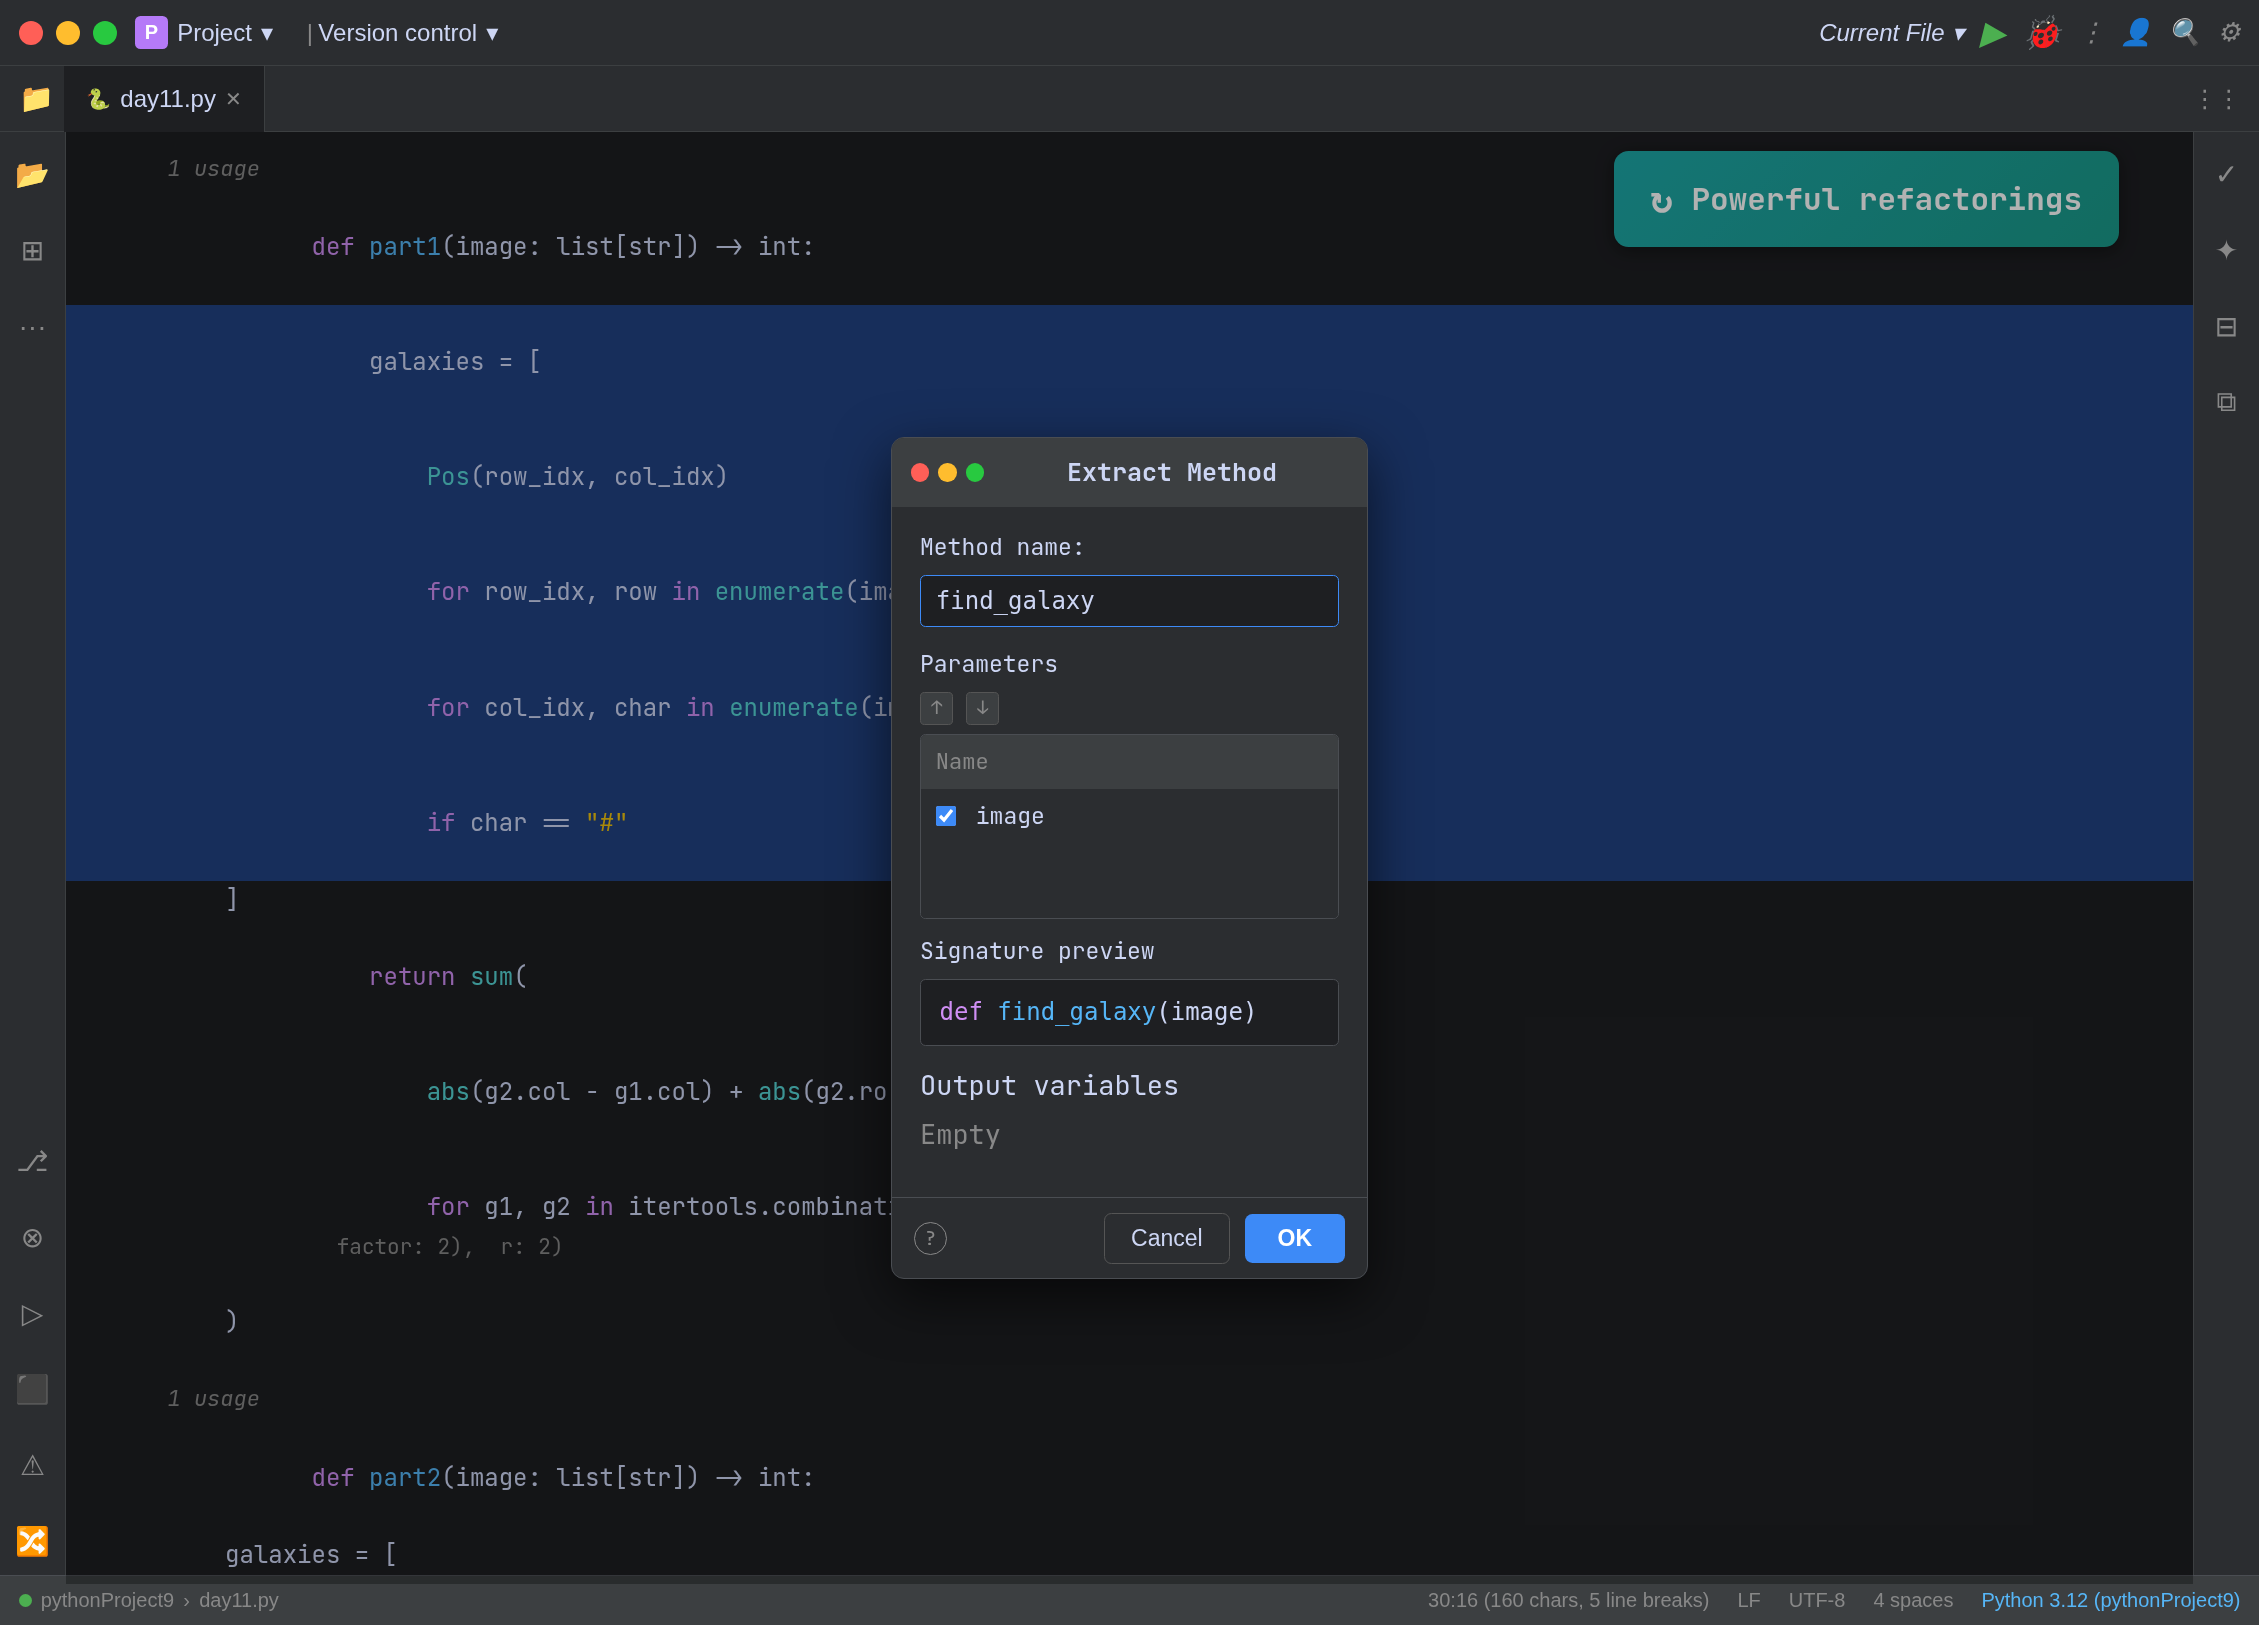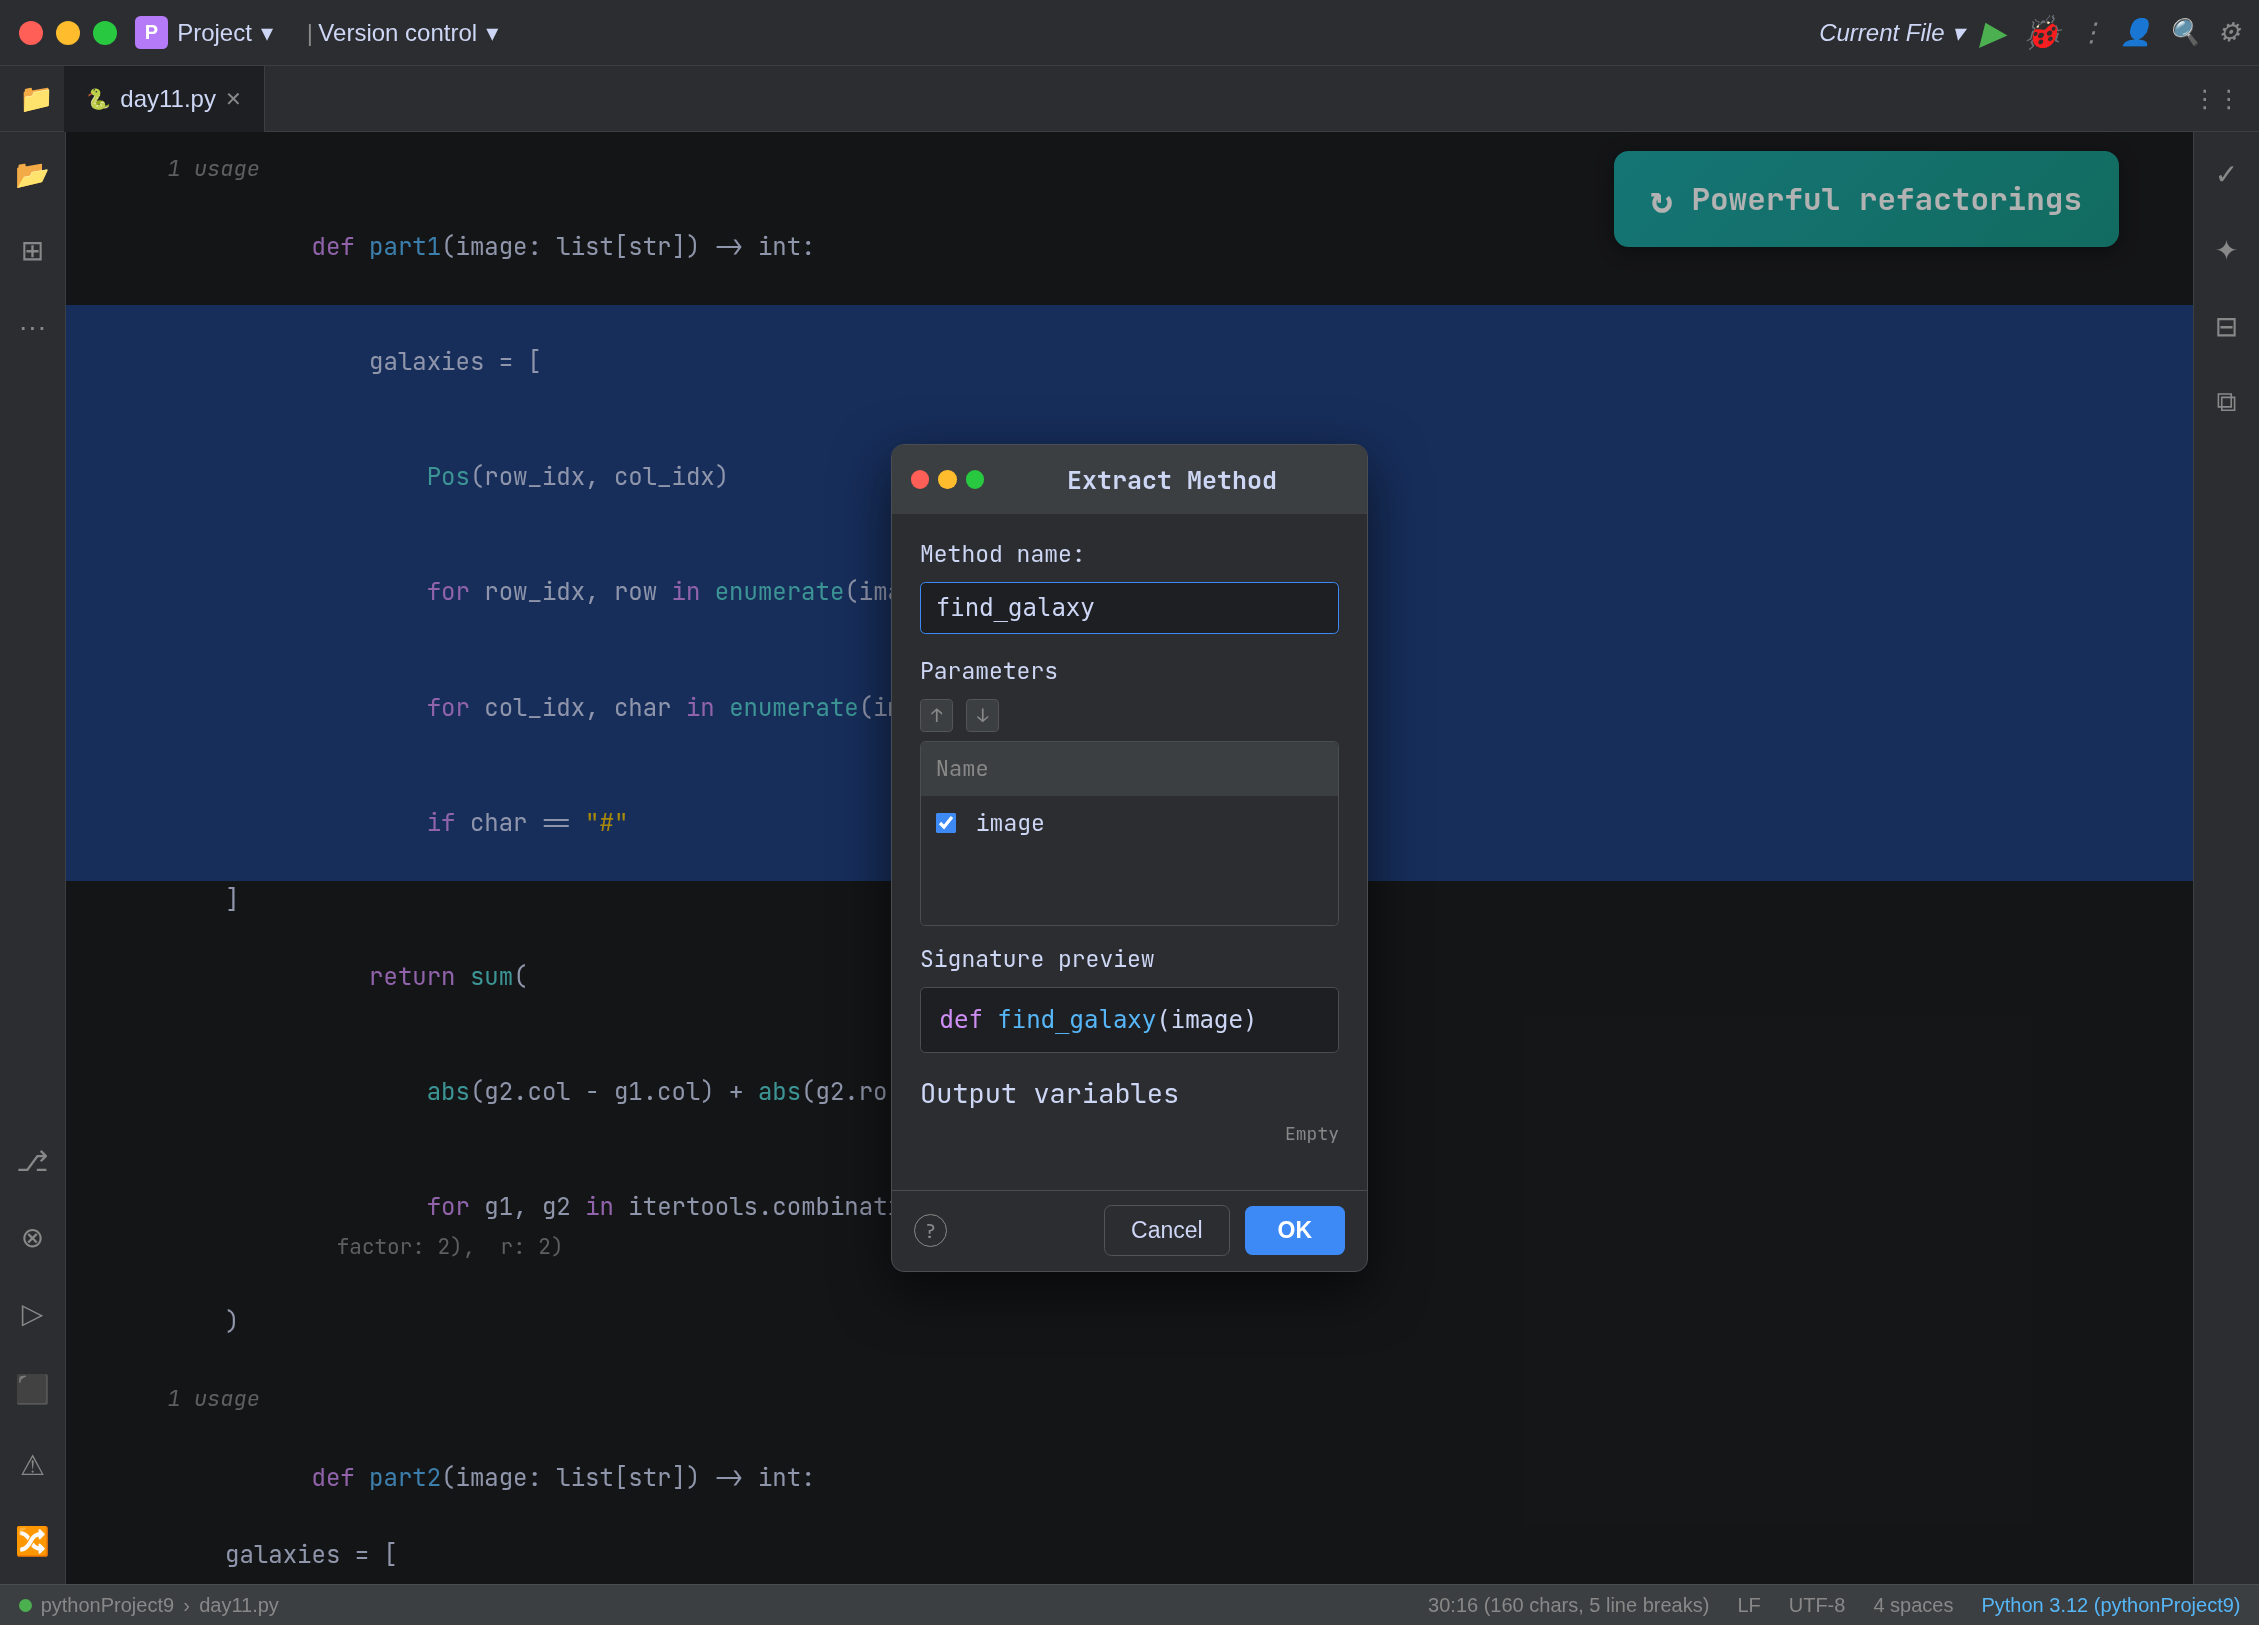--- a/index.html
+++ b/index.html
@@ -374,24 +374,23 @@
     }
     .sig-kw { color: #cf8ef4; }
     .sig-fn { color: #56b6f7; }
 
     .output-vars-label {
       font-size: 27px;
       color: #cdd6f4;
       margin-bottom: 5.5px;
     }
     .output-vars-value {
-      font-size: 18px;
+      font-size: 27px;
       color: #888;
       margin-bottom: 18.5px;
-      text-align: right;
     }
 
     .dialog-footer {
       display: flex;
       align-items: center;
       justify-content: flex-end;
       padding: 14.8px 22px;
       border-top: 0.9px solid #4a4d52;
       gap: 14.8px;
     }
@@ -423,21 +422,21 @@
       border: none;
       border-radius: 7.4px;
       color: white;
       font-size: 23px;
       font-weight: 600;
       cursor: pointer;
     }
 
     
     .statusbar {
-      height: 41px;
+      height: 50px;
       background: #3c3f41;
       display: flex;
       align-items: center;
       padding: 0 18.5px;
       font-size: 20px;
       color: #888;
       gap: 28px;
       border-top: 0.9px solid #4a4d52;
       position: absolute;
       bottom: 0;

